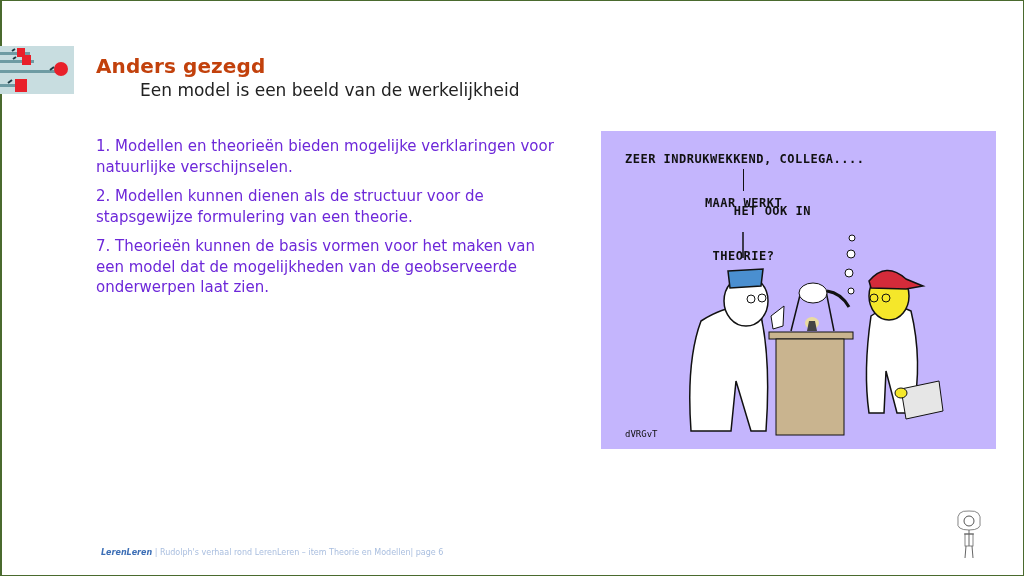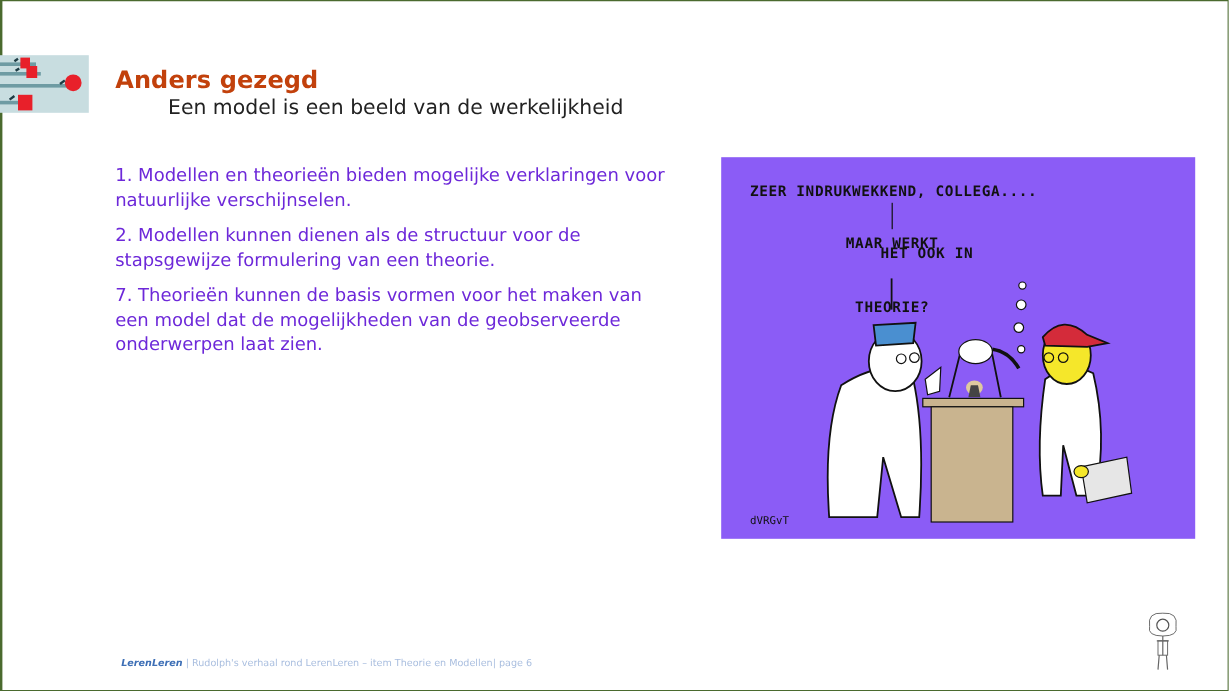--- a/index.html
+++ b/index.html
@@ -3,21 +3,21 @@
 <meta charset="utf-8">
 <style>
   html,body{margin:0;padding:0;}
   body{width:1024px;height:576px;position:relative;overflow:hidden;background:#ffffff;font-family:"DejaVu Sans",sans-serif;}
   .frame{position:absolute;left:0;top:0;width:1022px;height:574px;border:1px solid #4a6a2e;border-left-width:2px;box-sizing:border-box;width:1024px;height:576px;}
   .logo{position:absolute;left:0;top:46px;width:74px;height:48px;background:#c8dde0;}
   .title{position:absolute;left:96px;top:54px;font-size:20px;font-weight:bold;color:#c2410c;letter-spacing:0.1px;}
   .subtitle{position:absolute;left:96px;top:80px;font-size:17px;color:#222;margin-left:44px;}
   .list{position:absolute;left:96px;top:136px;width:470px;font-size:15px;color:#6d28d9;line-height:20.5px;}
   .list p{margin:0 0 9px 0;}
-  .cartoon{position:absolute;left:601px;top:131px;width:395px;height:318px;background:#8b5cf6;overflow:hidden;}
+  .cartoon{position:absolute;left:601px;top:131px;width:395px;height:318px;background:#c4b5fd;overflow:hidden;}
   .cap{position:absolute;font-family:"DejaVu Sans Mono",monospace;font-weight:bold;color:#111;font-size:12px;letter-spacing:0.5px;text-align:center;line-height:13px;}
   .footer{position:absolute;left:85px;top:548px;font-size:8px;color:#a9bedf;padding-left:16px;}
   .footer .brand{color:#3d6fb6;font-weight:bold;font-style:italic;}
   .mascot{position:absolute;left:952px;top:508px;width:34px;height:52px;}
 </style>
 </head>
 <body>
 
 <div class="frame"></div>
 

